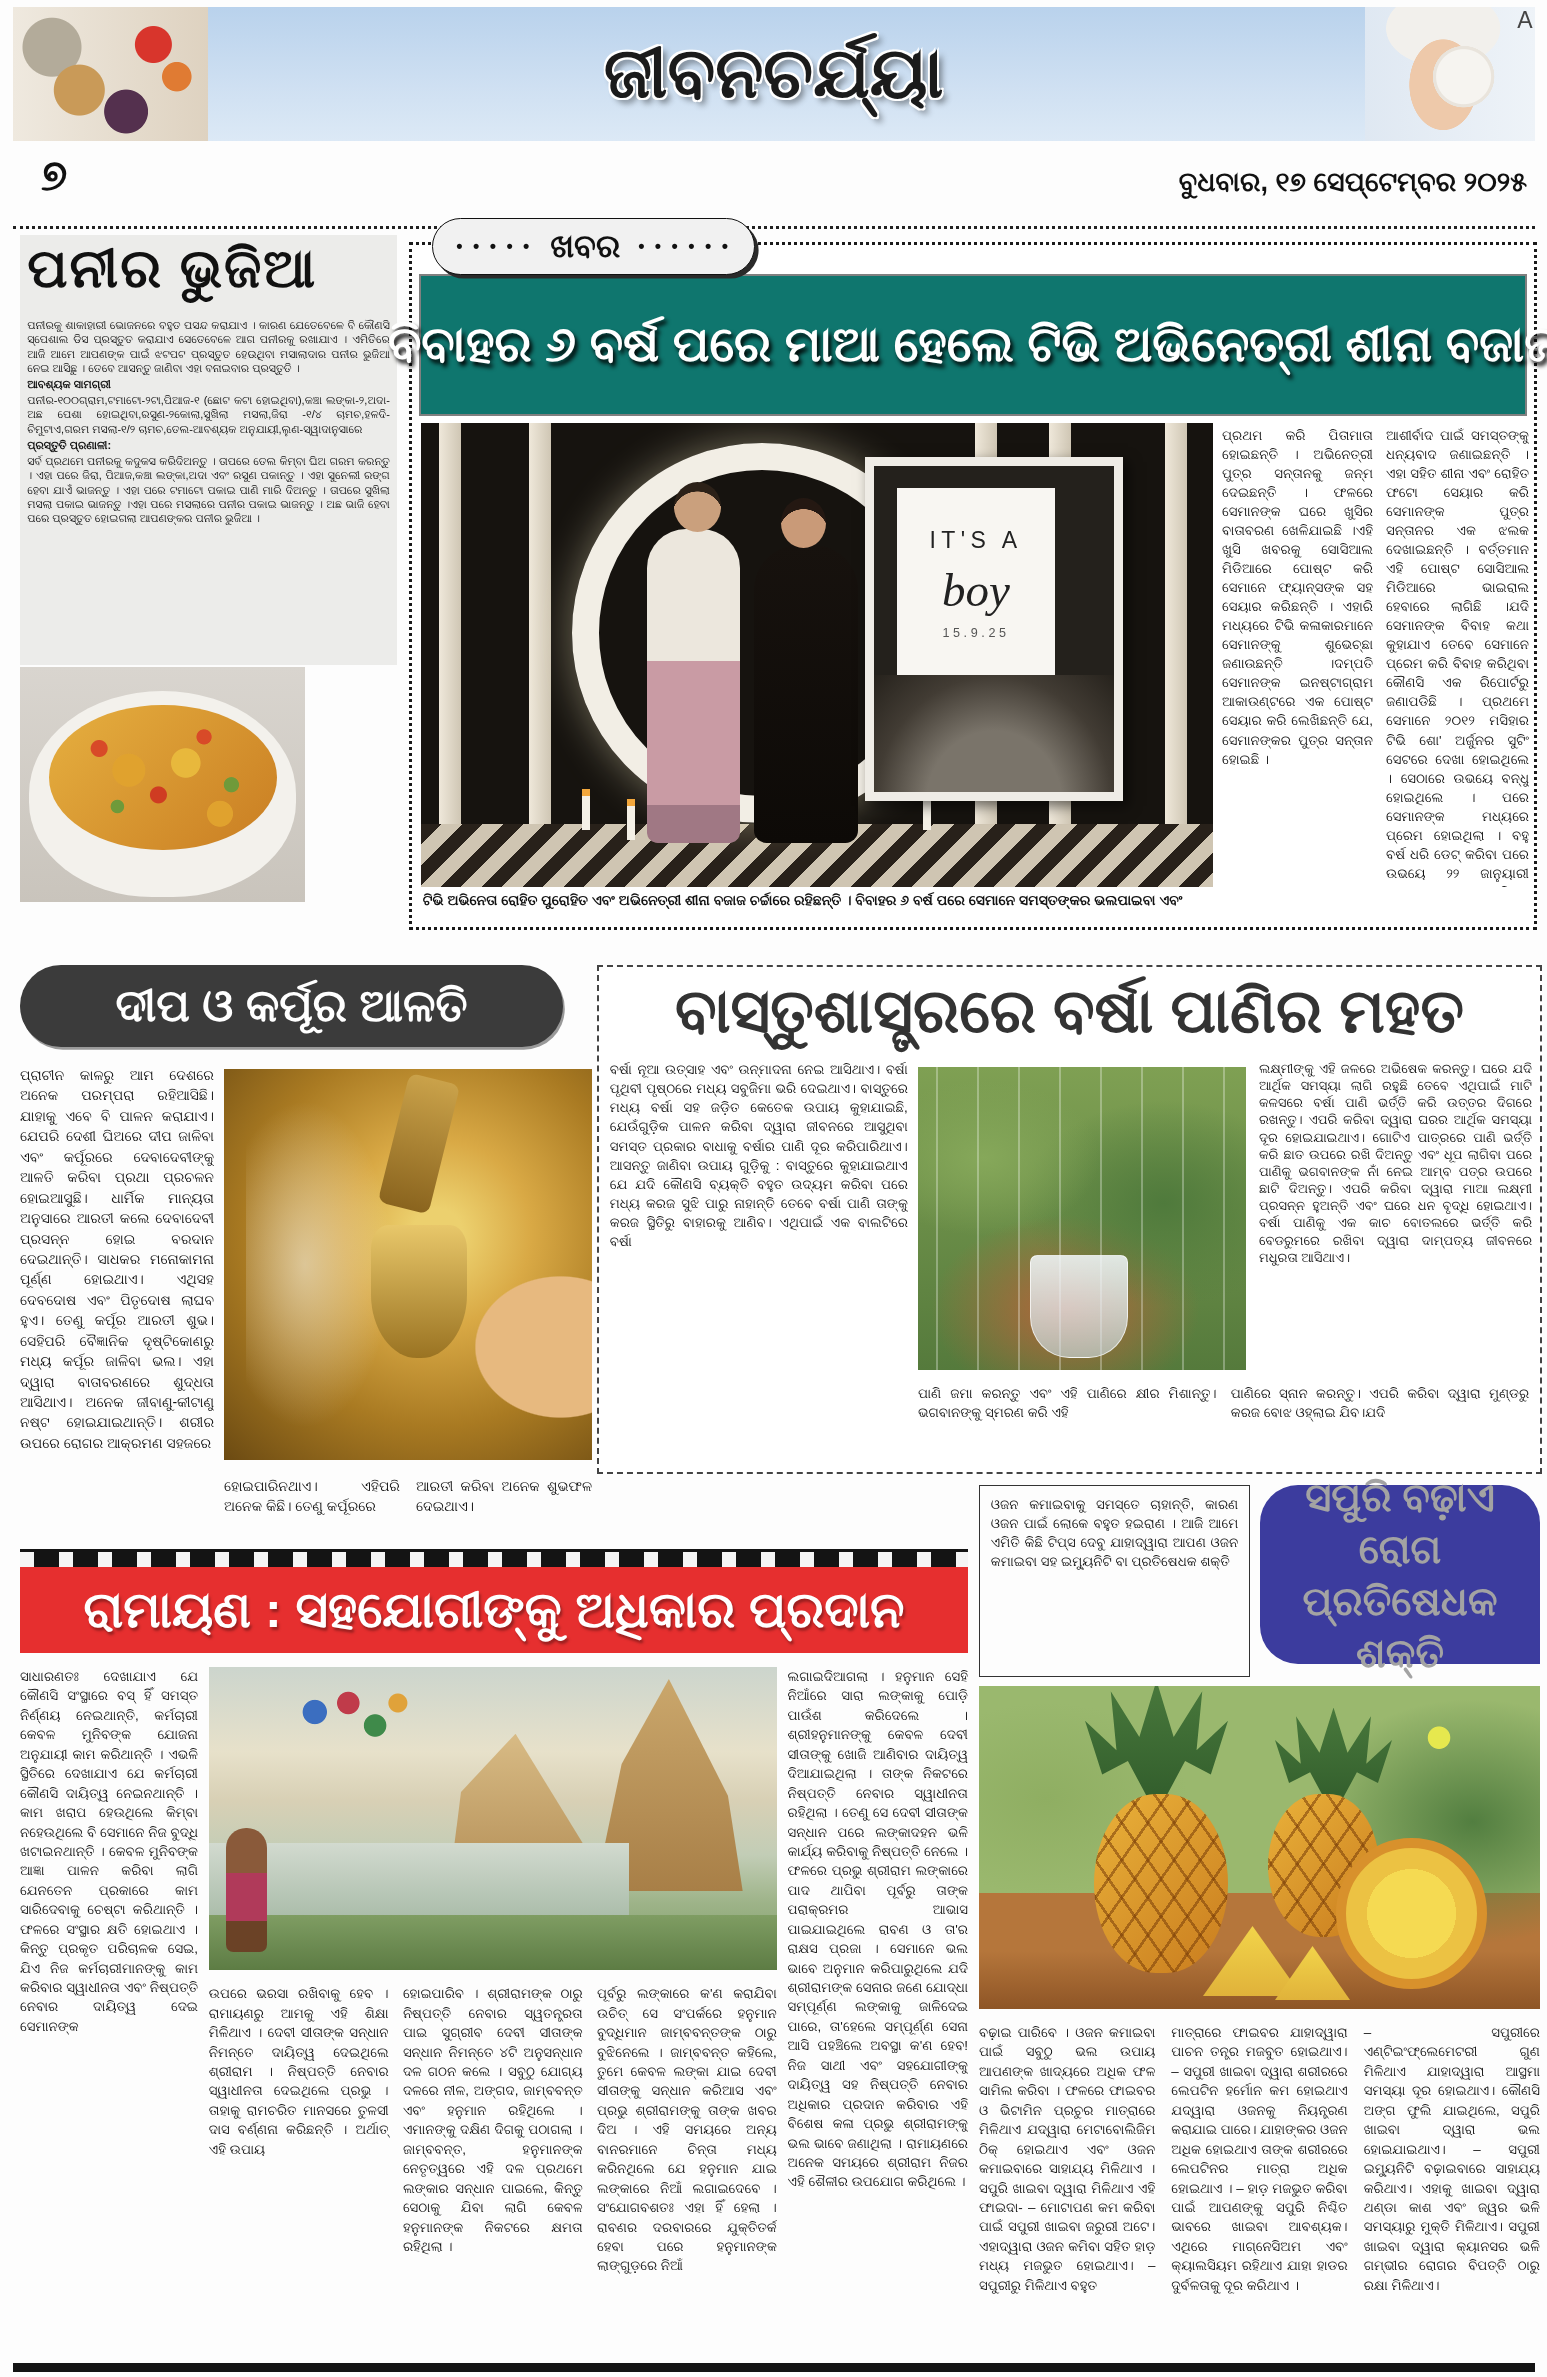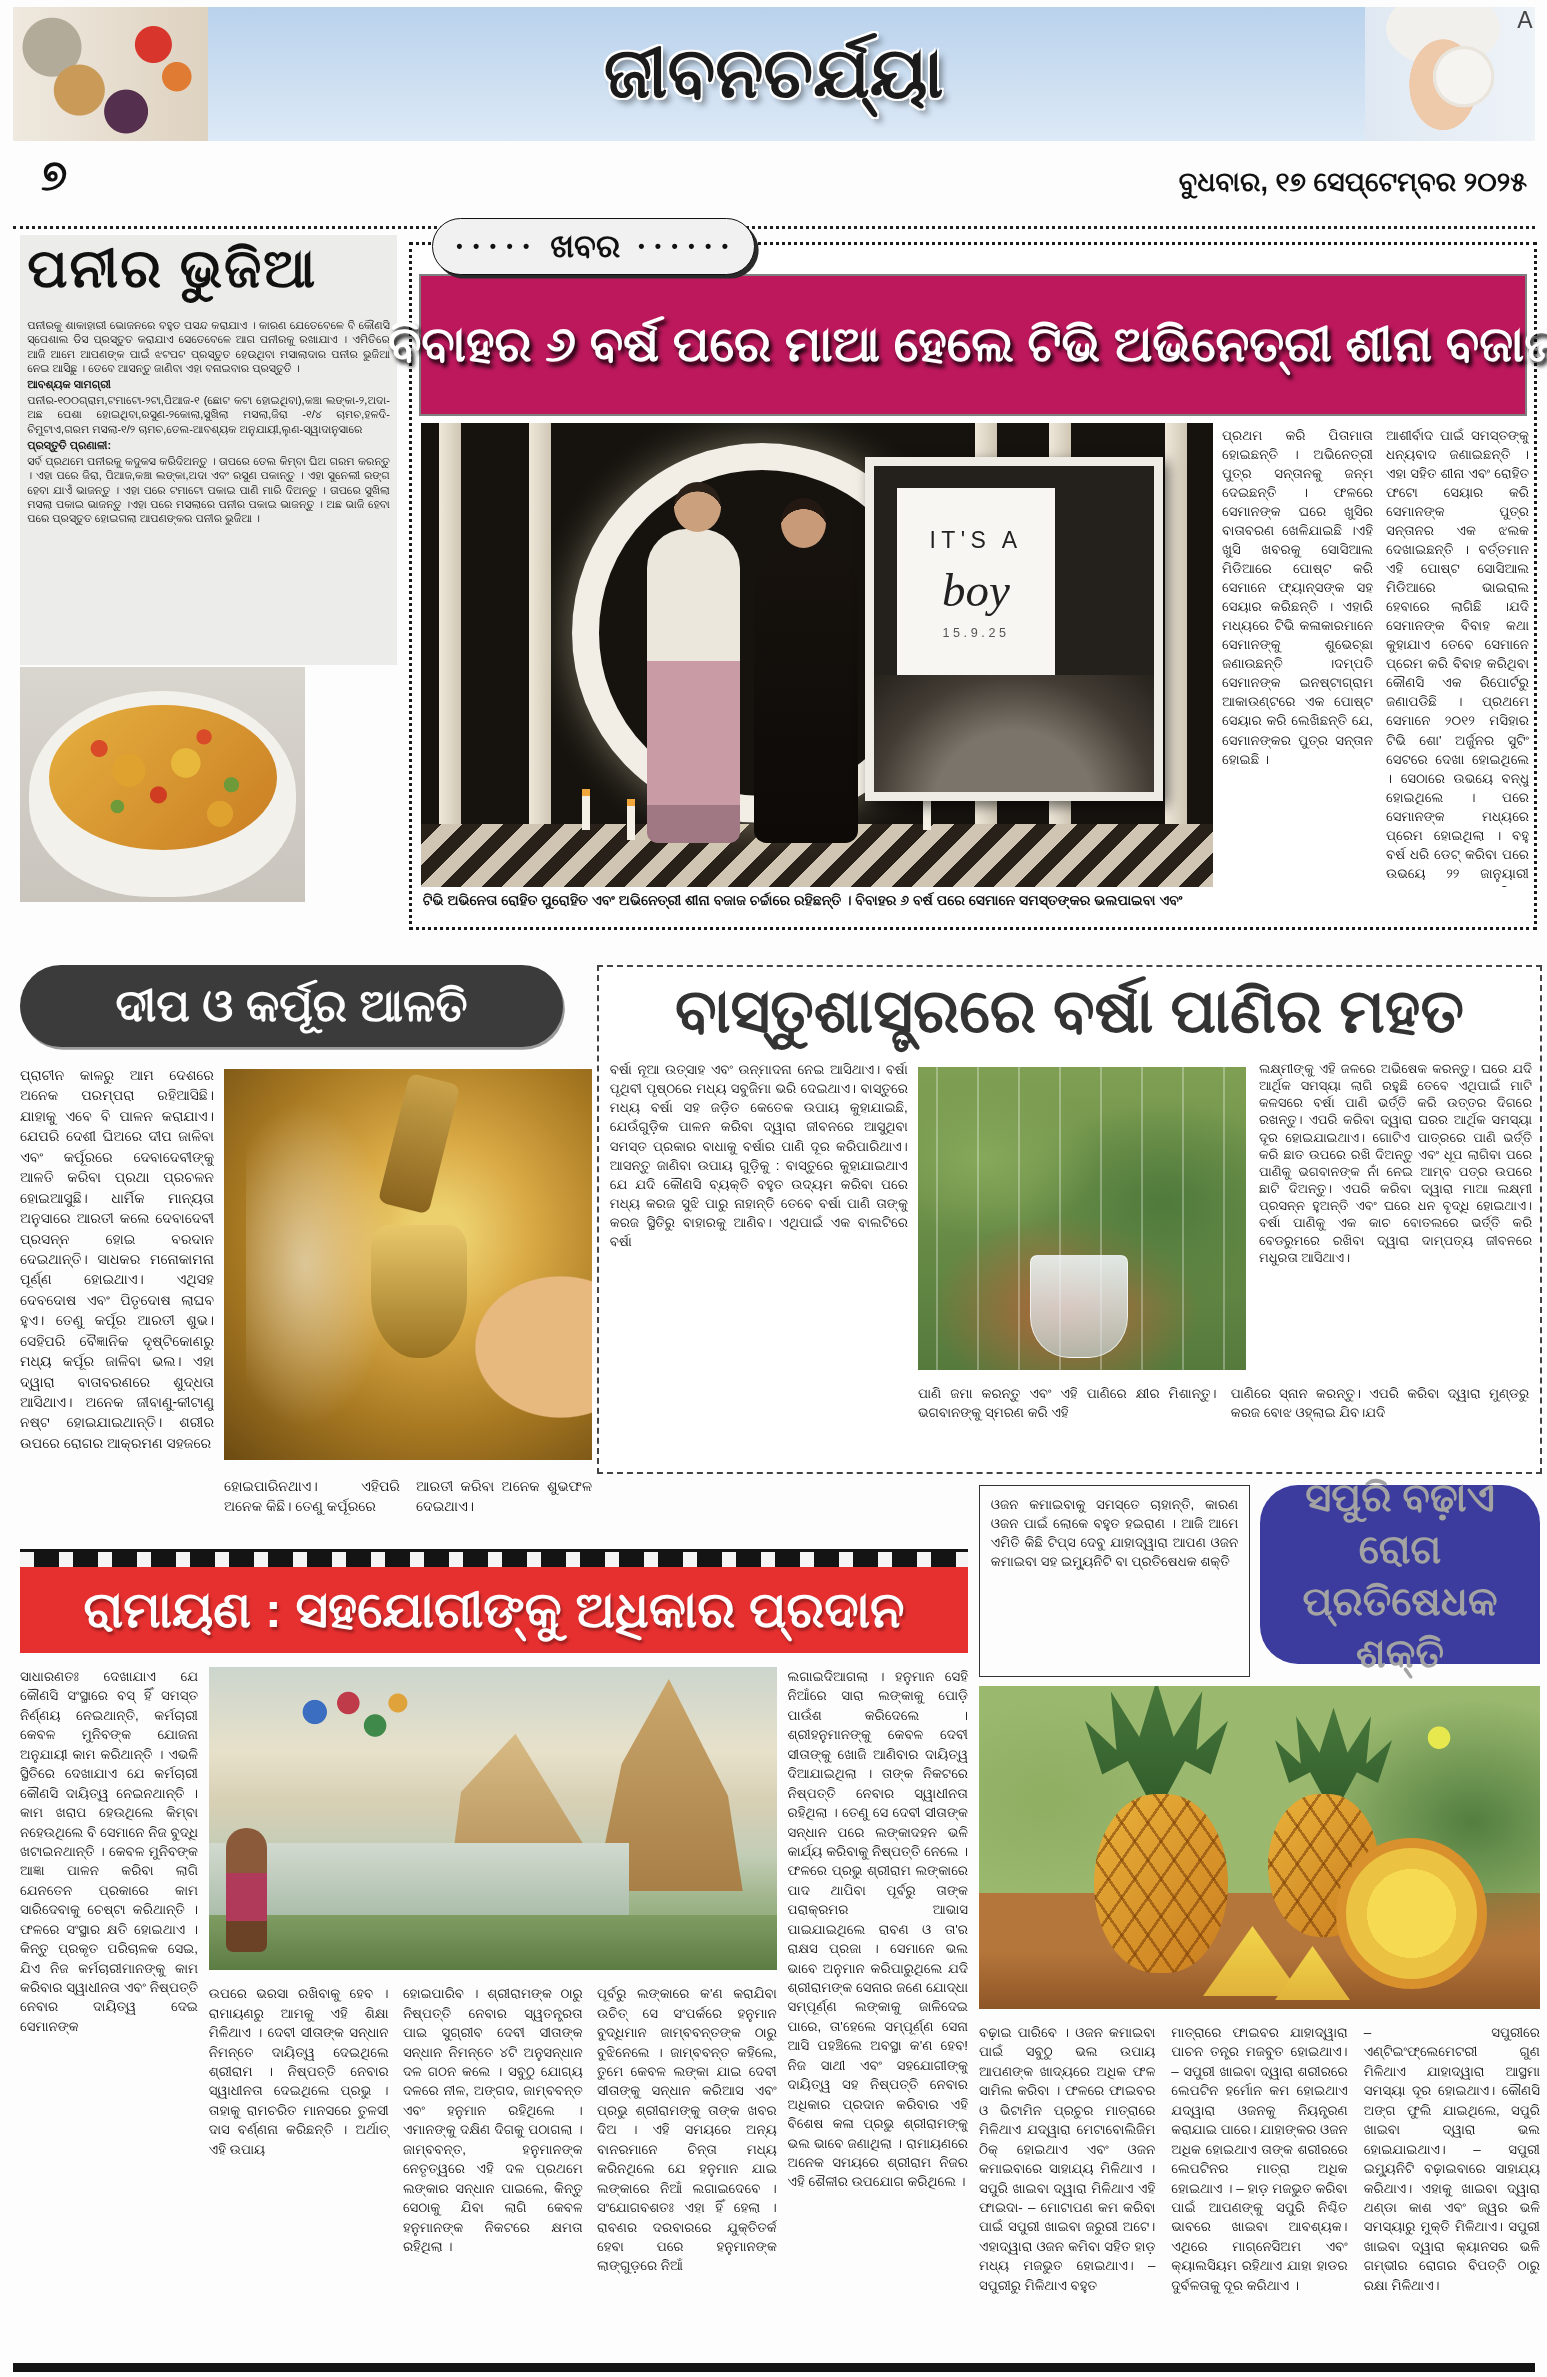--- a/index.html
+++ b/index.html
@@ -51,40 +51,40 @@
       radial-gradient(circle at 60% 40%, #e8b83c 0 14.3px, transparent 15.2px),
       radial-gradient(circle at 35% 45%, #e0a22e 0 16px, transparent 17px),
       radial-gradient(circle at 75% 75%, #e0a22e 0 12.6px, transparent 13.4px),
       linear-gradient(135deg,#e6b040,#c97d22); }
   
   .newsbox { position:absolute; left:409px; top:242px; width:1128px; height:688px; border:3.6px dotted #1a1a1a; background:#fff; }
   .kicker { position:absolute; left:20px; top:-27px; width:323px; height:57px; background:#f1f1f1;
     border:1.8px solid #111; border-radius:30.5px; display:flex; align-items:center; justify-content:center;
     gap:18px; font-size:32px; font-weight:bold; box-shadow:3.6px 3.6px 0 #2a2a2a; z-index:3; }
   .kicker .dots { font-size:18px; letter-spacing:2.7px; }
-  .newsband { position:absolute; left:7.2px; right:7.2px; top:29px; height:142px; background:#be185d;
+  .newsband { position:absolute; left:7.2px; right:7.2px; top:29px; height:142px; background:#0f766e;
     border:2.7px solid #808080; display:flex; align-items:center; justify-content:center; z-index:2;text-align:right; }
   .newsheadline { color:#fff; font-size:49px; font-weight:bold; text-shadow:2.7px 3.6px 4.5px #000; white-space:nowrap; }
   .newsphoto { position:absolute; left:9px; top:178px; width:792px; height:464px; background:#16130f; overflow:hidden; }
   .pillar { position:absolute; top:0; bottom:0; width:21.5px; background:linear-gradient(90deg,#efe8da,#cfc6b4); }
   .floor { position:absolute; left:0; right:0; bottom:0; height:63px;
     background:repeating-linear-gradient(135deg,#28211a 0 14.3px,#cfc5b2 14.3px 29px); }
   .ring { position:absolute; left:151px; top:20px; width:380px; height:380px; border-radius:50%;
     border:27px solid #f2eee5; box-shadow:0 0 41px rgba(255,244,200,.4); }
   .fig-male { position:absolute; left:226px; top:106px; width:93px; height:314px; border-radius:39px 39px 10.8px 10.8px;
     background:linear-gradient(180deg,#ece7dd 0 42%,#c99ba4 42% 88%,#a07884 88%); }
   .head-m { position:absolute; left:253px; top:59px; width:47px; height:50px; border-radius:50%;
     background:radial-gradient(circle at 50% 70%,#caa07d 0 60%,#2c2118 61%); }
   .fig-female { position:absolute; left:333px; top:122px; width:104px; height:298px; border-radius:45px 45px 12.6px 12.6px;
     background:linear-gradient(180deg,#17120e,#0d0a07); }
   .head-f { position:absolute; left:360px; top:75px; width:45px; height:50px; border-radius:50%;
     background:radial-gradient(circle at 50% 72%,#c99a78 0 58%,#241812 59%); }
   .candle { position:absolute; bottom:57px; width:8px; height:41px;
     background:linear-gradient(180deg,#f2a73c 0 7.2px,#f4f0e6 7.2px); }
-  .inset { position:absolute; left:444px; top:34px; width:298px; height:344px; background:#24211c;
+  .inset { position:absolute; left:444px; top:34px; width:258px; height:344px; background:#24211c;
     border:9px solid #efece6; box-shadow:5.4px 5.4px 12.6px rgba(0,0,0,.55); }
   .inset-card { position:absolute; left:23px; top:21.5px; width:158px; height:192px; background:#f8f6f2;
     display:flex; flex-direction:column; align-items:center; justify-content:center; gap:9px; color:#222; }
   .inset-line1 { font-size:23px; letter-spacing:5.4px; }
   .inset-line2 { font-family:"Liberation Serif","DejaVu Serif",serif; font-style:italic; font-size:47px; }
   .inset-line3 { font-size:12.6px; letter-spacing:3.6px; color:#555; }
   .inset-hands { position:absolute; left:0; right:0; bottom:0; height:117px;
     background:radial-gradient(ellipse at 50% 110%,#7a746a 0 40%,#423c34 70%,#26221c 100%); }
   .news-col { position:absolute; top:181px; height:461px; font-size:13.4px; line-height:1.42; text-align:justify; overflow:hidden; }
   .news-col1 { left:810px; width:151px; }

